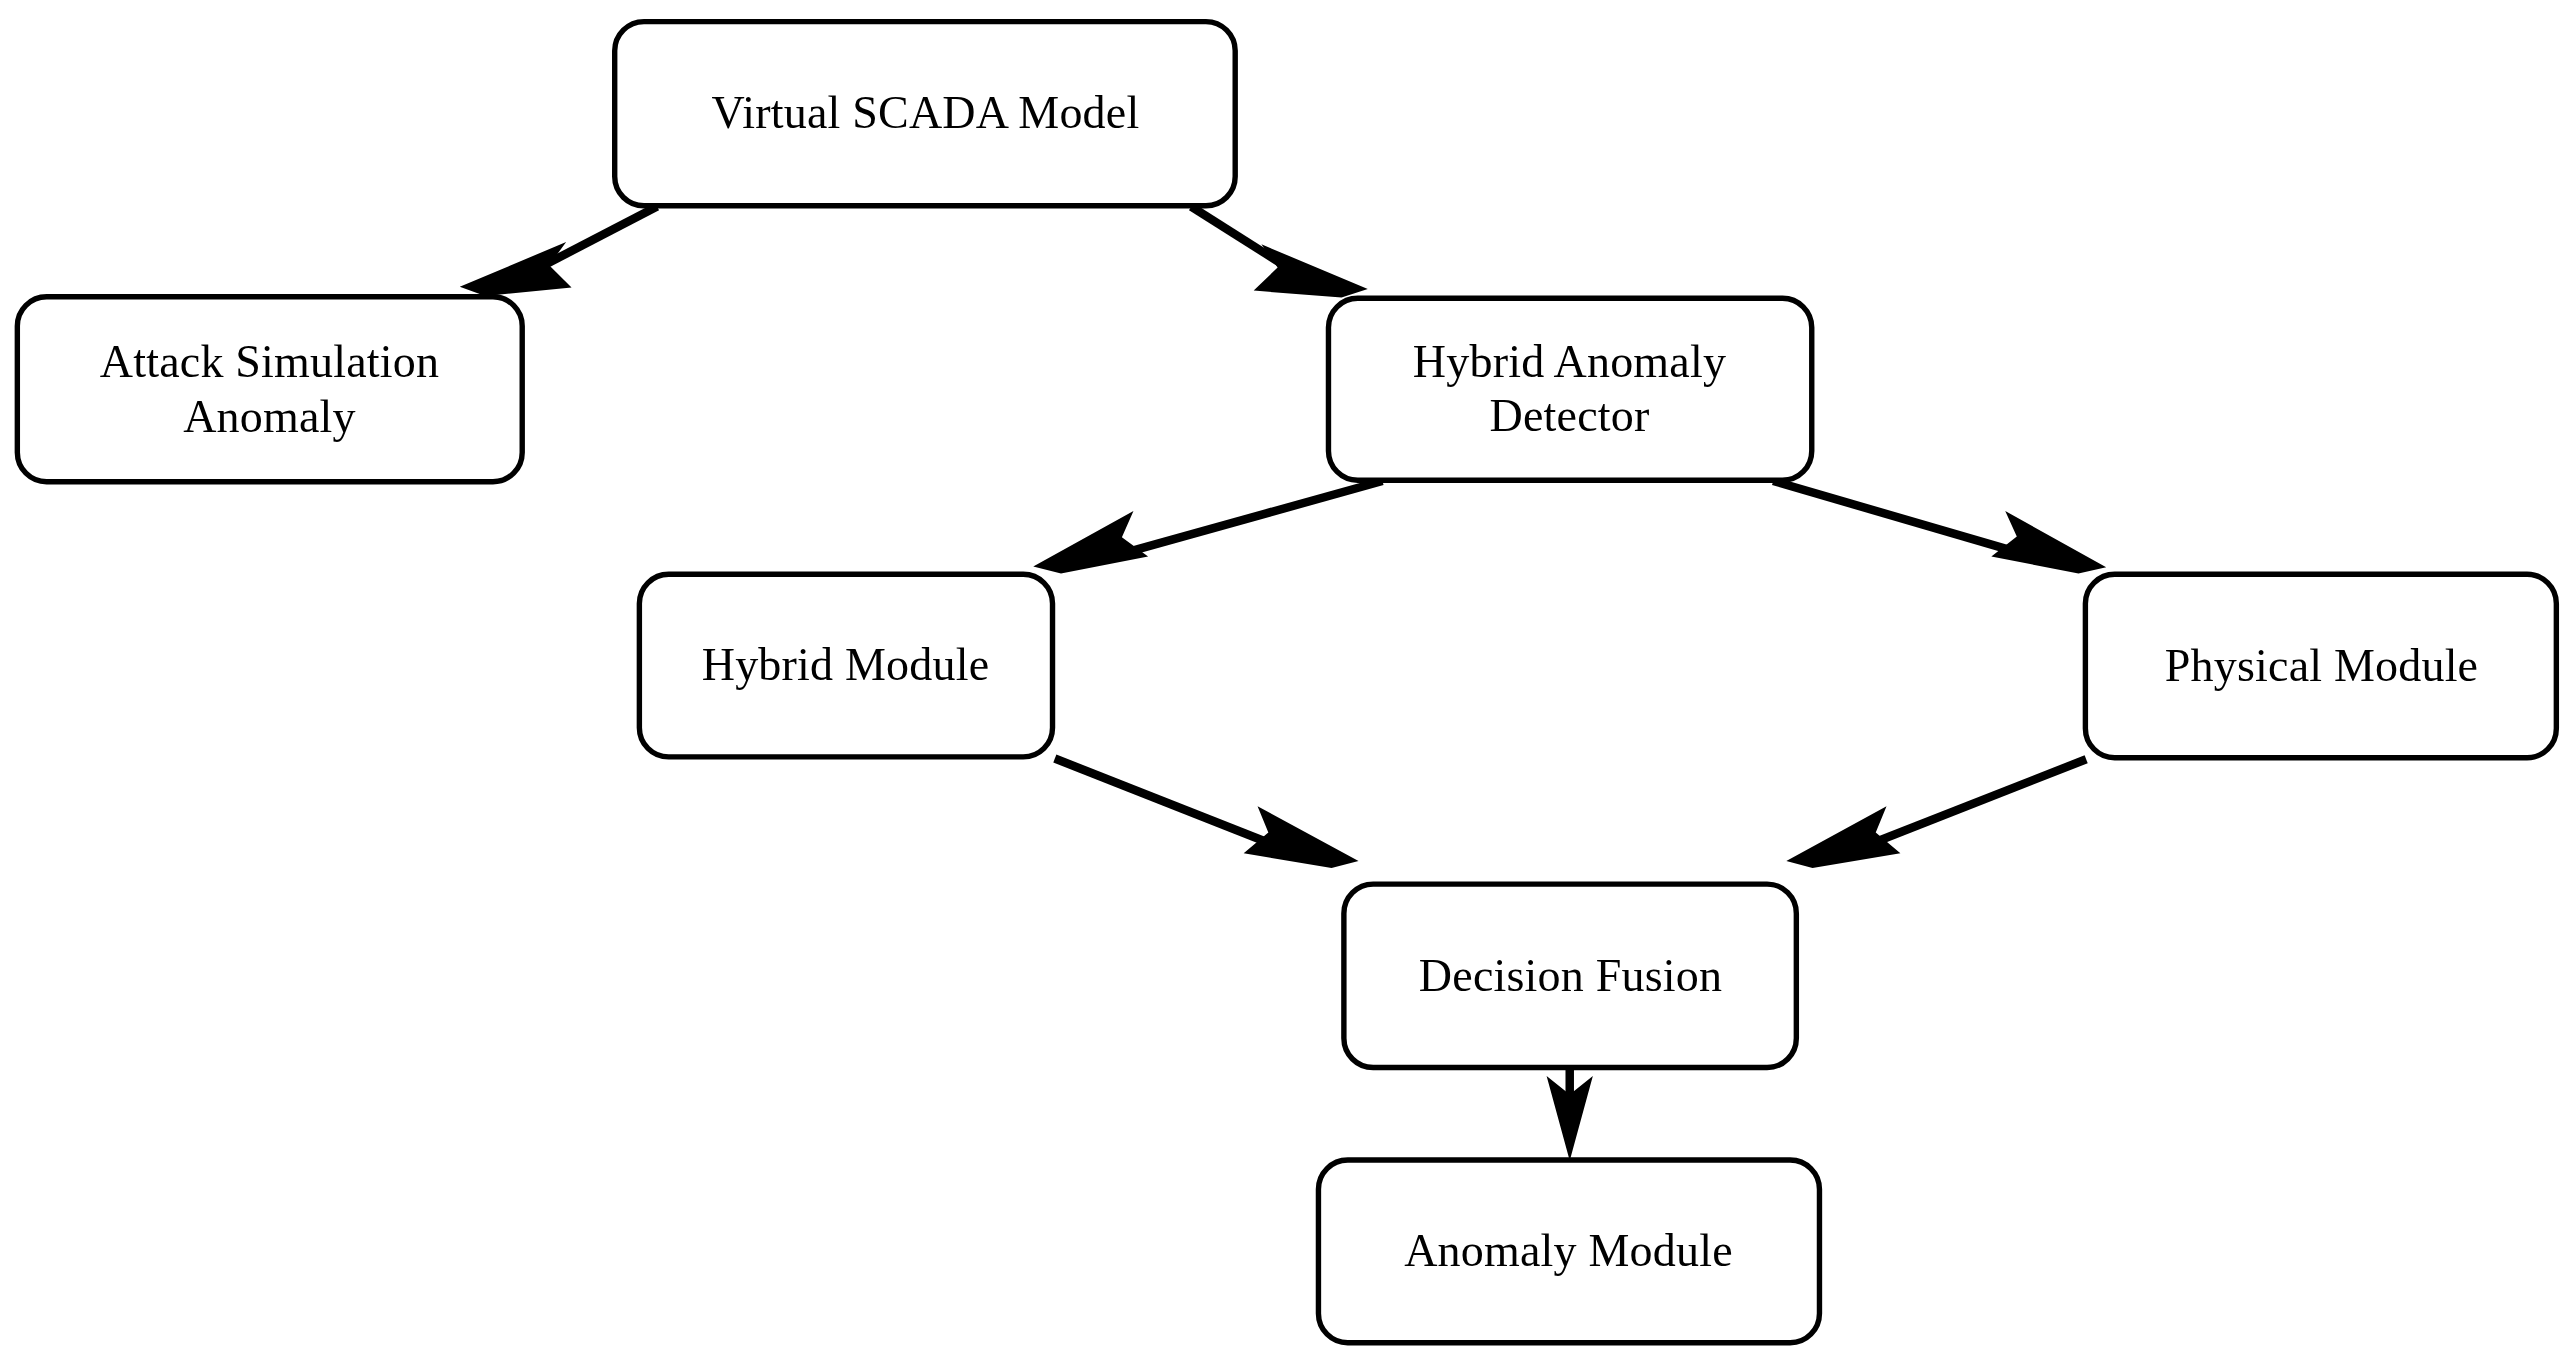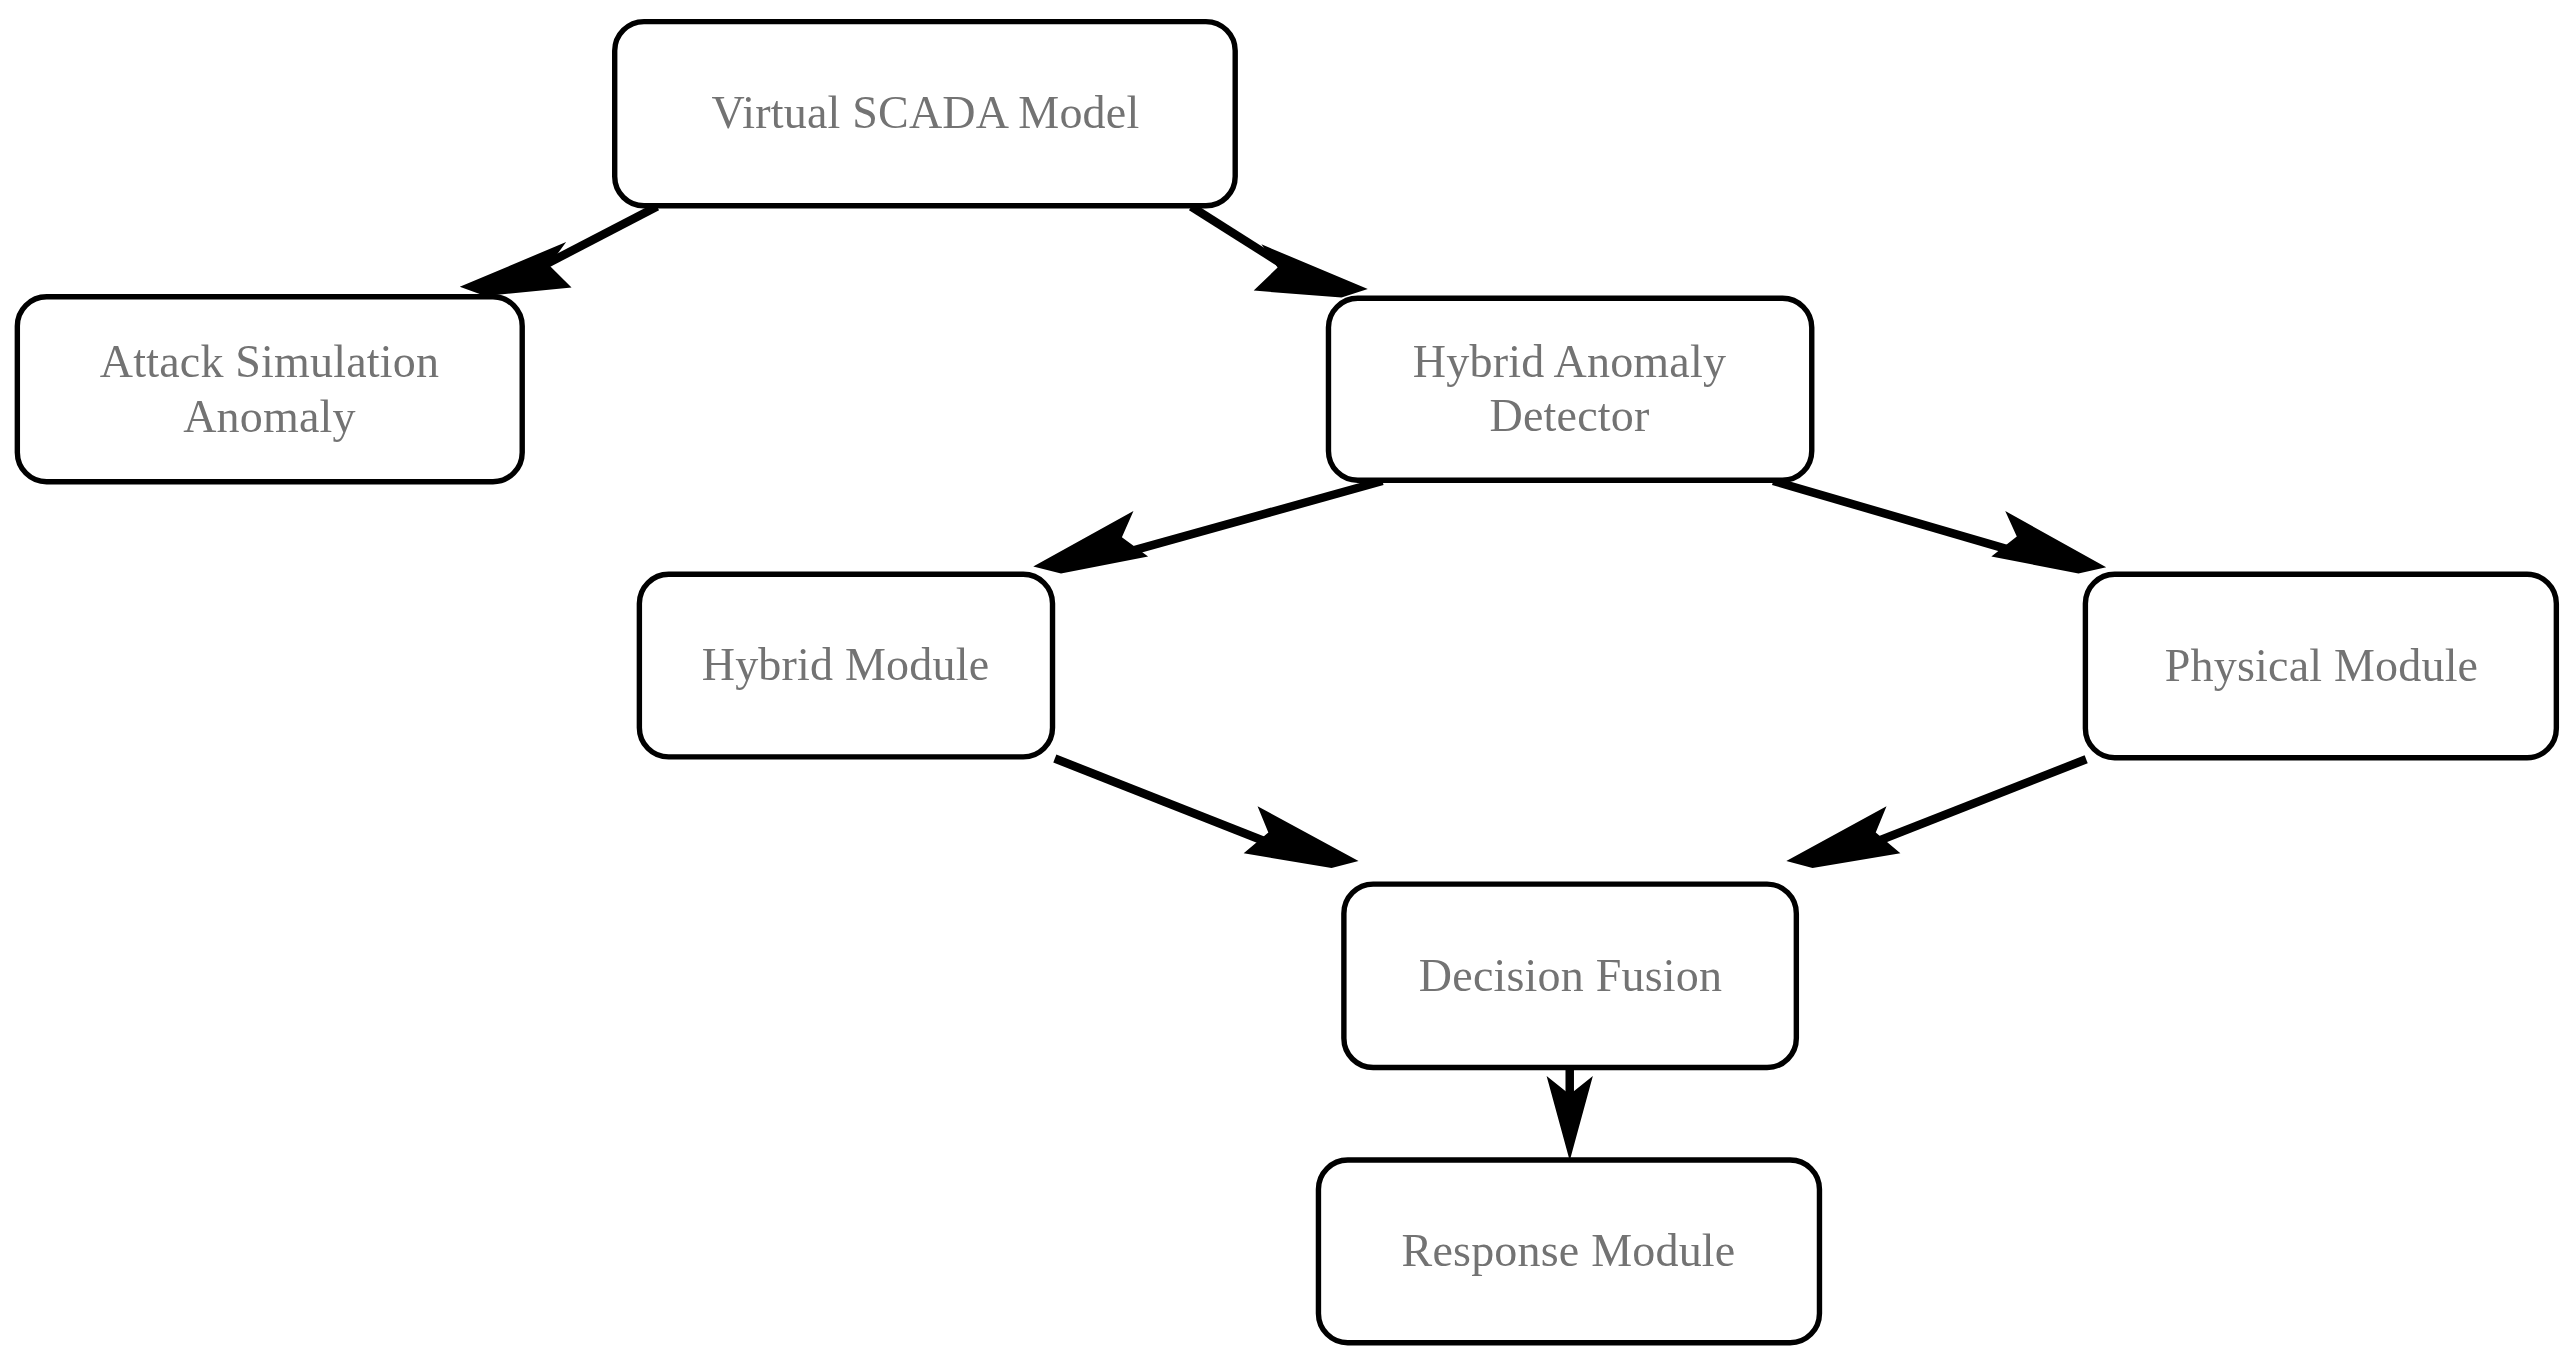--- a/index.html
+++ b/index.html
@@ -37,21 +37,21 @@
   .arrow-head {
     fill: #000000;
     stroke: none;
   }
   .node-label {
     position: absolute;
     display: flex;
     align-items: center;
     justify-content: center;
     text-align: center;
-    color: #737373;
+    color: #000000;
     font-family: "Liberation Serif", "DejaVu Serif", serif;
     font-size: 46px;
     line-height: 1.18;
     letter-spacing: 0.2px;
     white-space: pre-line;
     pointer-events: none;
   }
 </style>
 </head>
 <body>
@@ -117,16 +117,16 @@
 
   <div class="node-label" style="left:1328px; top:298px; width:483px; height:182px;">Hybrid Anomaly
 Detector</div>
 
   <div class="node-label" style="left:639px; top:574px; width:413px; height:183px;">Hybrid Module</div>
 
   <div class="node-label" style="left:1344px; top:884px; width:453px; height:184px;">Decision Fusion</div>
 
   <div class="node-label" style="left:2086px; top:574px; width:471px; height:184px;">Physical Module</div>
 
-  <div class="node-label" style="left:1318px; top:1160px; width:501px; height:183px;">Response Module</div>
+  <div class="node-label" style="left:1318px; top:1160px; width:501px; height:183px;">Anomaly Module</div>
 
 </div>
 
 
 </body></html>

